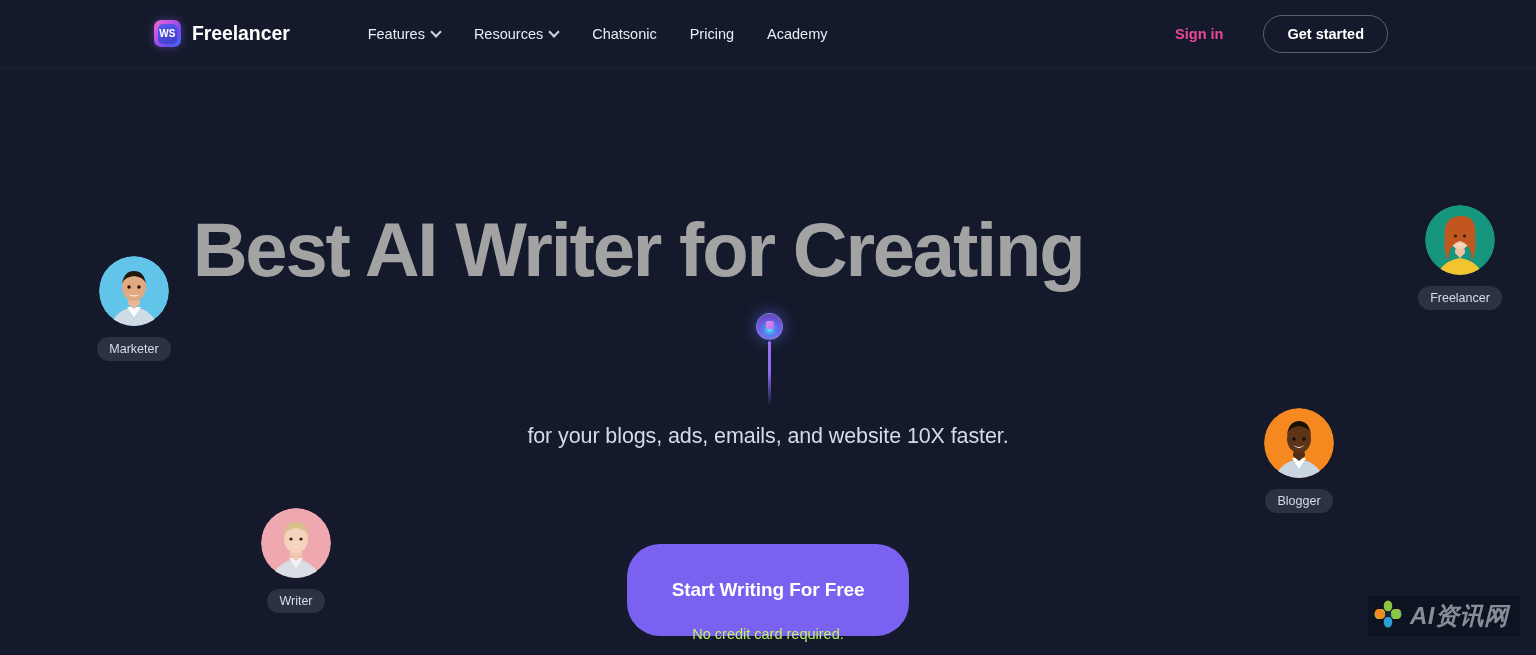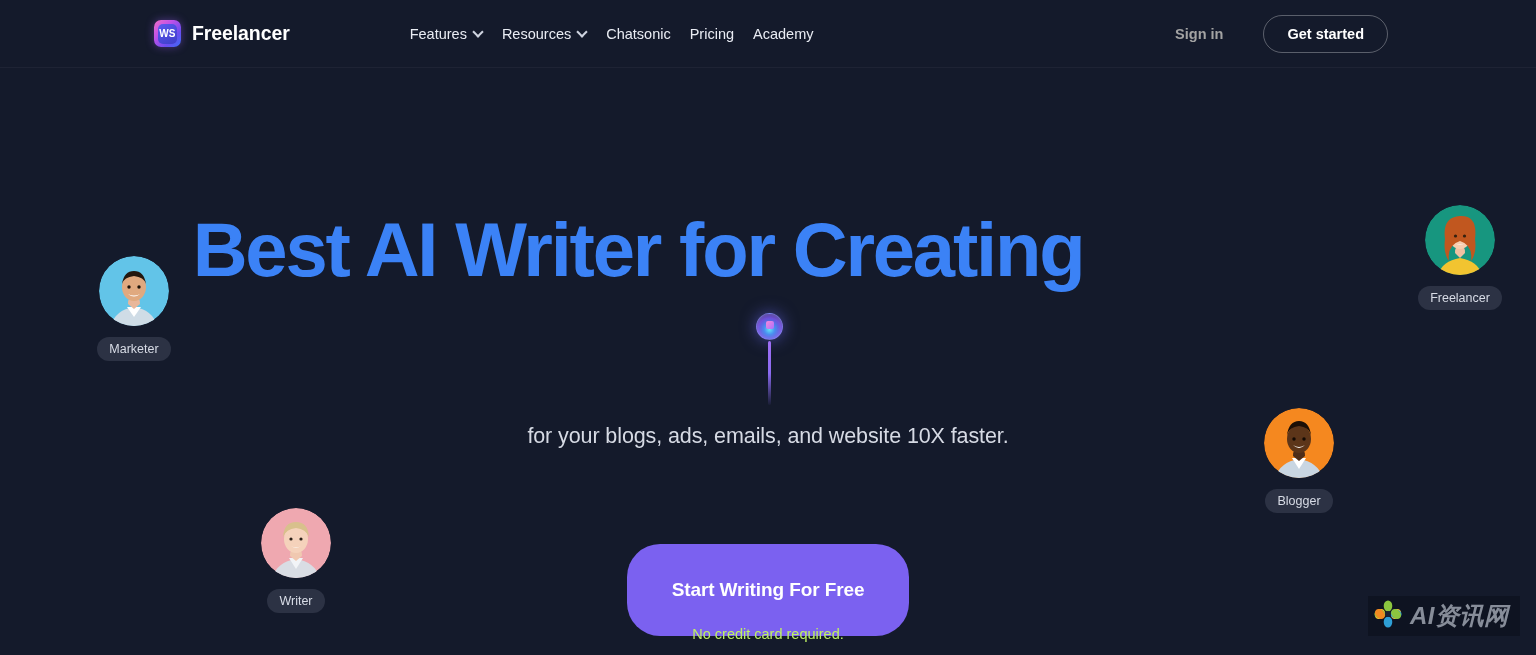--- a/index.html
+++ b/index.html
@@ -69,22 +69,22 @@
   .brand-name {
     font-size: 19.5px;
     font-weight: bold;
     color: #ffffff;
     letter-spacing: -0.1px;
   }
 
   .nav {
     display: flex;
     align-items: flex-start;
-    gap: 19px;
-    margin-left: 120px;
+    gap: 33px;
+    margin-left: 78px;
   }
 
   .nav-item {
     display: flex;
     align-items: center;
     gap: 7px;
     font-size: 14.5px;
     color: #e9ecf3;
     cursor: pointer;
     white-space: nowrap;
@@ -111,21 +111,21 @@
     margin-left: auto;
     margin-right: 148px;
     display: flex;
     align-items: center;
     gap: 40px;
   }
 
   .signin {
     font-size: 14.5px;
     font-weight: bold;
-    color: #a3a3a3;
+    color: #ec4899;
     cursor: pointer;
   }
 
   .get-started {
     font-size: 14.5px;
     font-weight: bold;
     color: #ffffff;
     background: transparent;
     border: 1px solid rgba(255,255,255,0.30);
     border-radius: 22px;
@@ -146,21 +146,21 @@
   .headline {
     position: absolute;
     top: 138px;
     left: 0;
     width: 1276px;
     text-align: center;
     font-size: 76px;
     line-height: 88px;
     font-weight: bold;
     letter-spacing: -2.2px;
-    color: #3b82f6;
+    color: #a3a3a3;
   }
 
   .subtitle {
     position: absolute;
     top: 352px;
     left: 0;
     width: 1536px;
     text-align: center;
     font-size: 21.5px;
     line-height: 32.5px;

